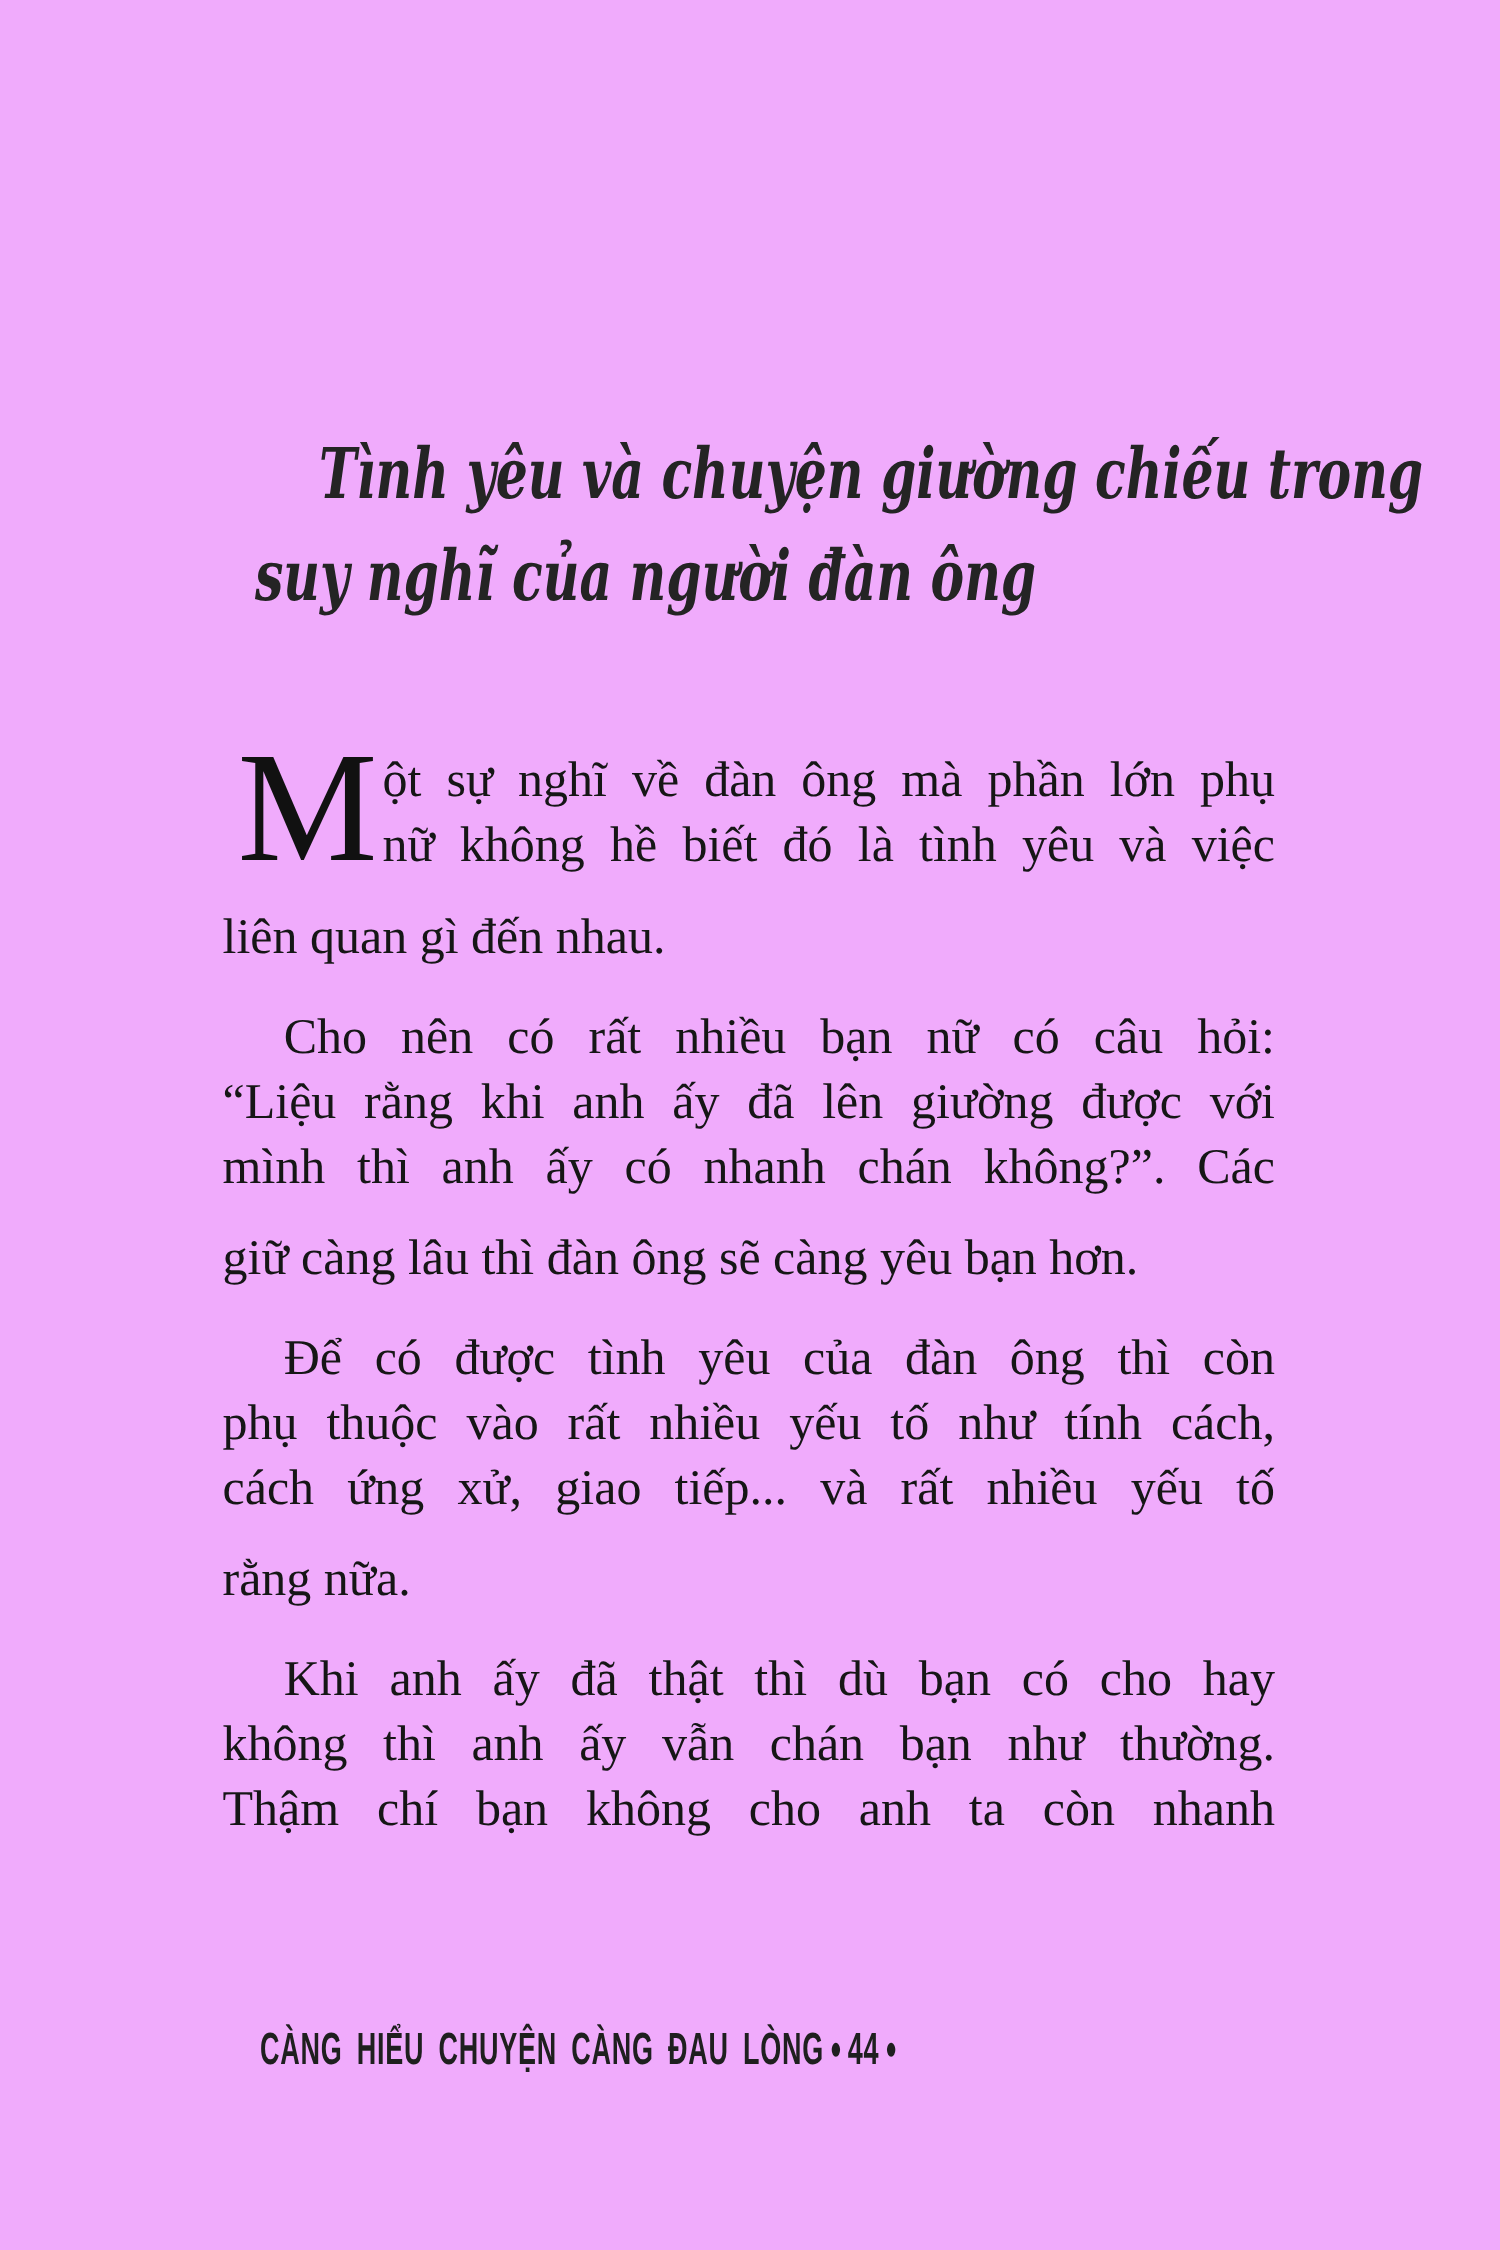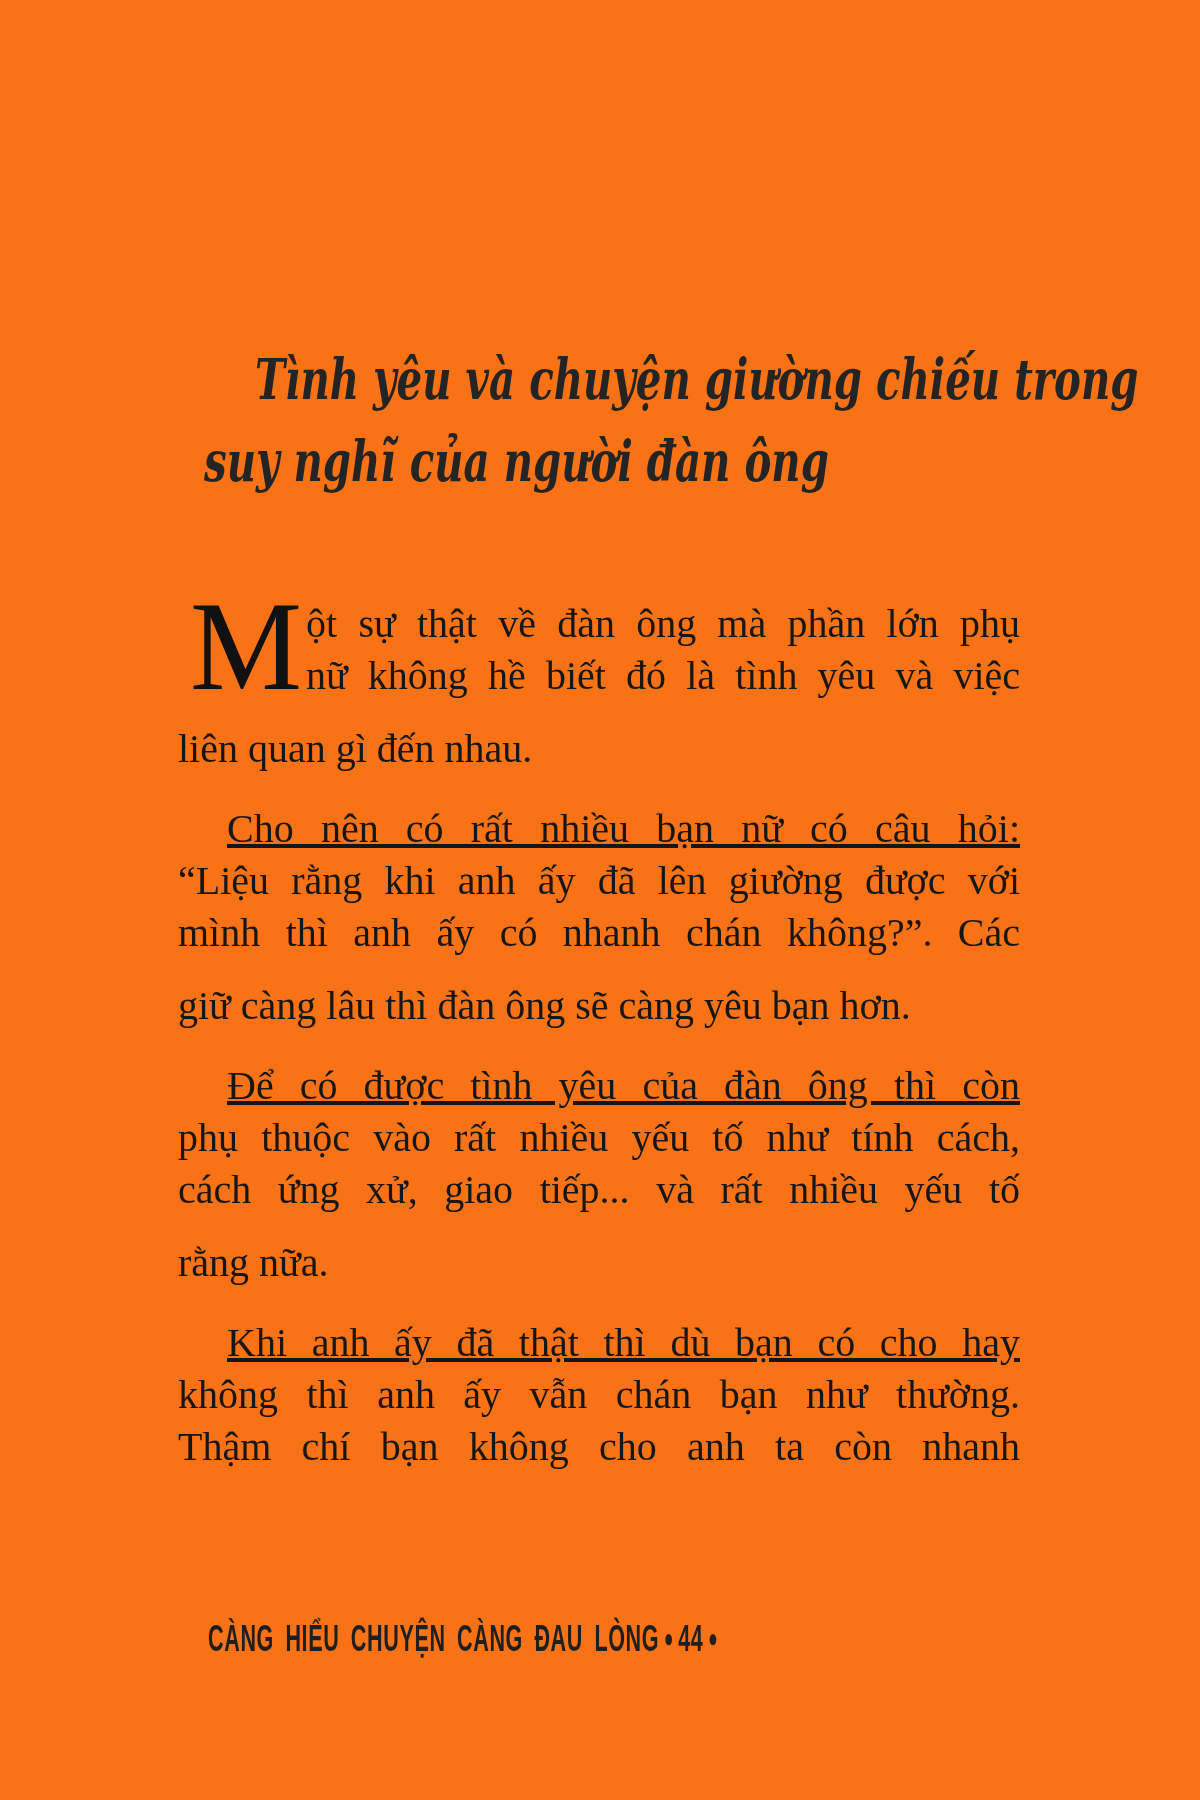--- a/index.html
+++ b/index.html
@@ -1,20 +1,20 @@
 <!DOCTYPE html>
 <html><head>
 <meta charset="utf-8">
 <style>
   html, body { margin: 0; padding: 0; background: #ffffff; }
   .page {
     position: relative;
     width: 1200px;
     height: 1800px;
-    background: #f97316;
+    background: #f0abfc;
     overflow: hidden;
     font-family: "Liberation Serif", serif;
     color: #1a1a1a;
   }
 
   
   .title {
     position: absolute;
     left: 204px;
     top: 338px;
@@ -41,21 +41,21 @@
     line-height: 52px;
     color: #161616;
   }
   .para { margin: 0; }
   .para + .para { margin-top: 28px; }
   .line {
     text-align: justify;
     text-align-last: justify;
   }
   .line.last { text-align-last: left; margin-top: 21px; }
-  .line.indent { padding-left: 49px; text-decoration: underline; }
+  .line.indent { padding-left: 49px; }
   .dropcap {
     float: left;
     font-size: 126px;
     line-height: 100px;
     margin: -1px 4px 0 12px;
     color: #111;
   }
 
   
   .footer {
@@ -85,21 +85,21 @@
 <div class="page">
 
   <div class="title">
     <div class="title-line l1">Tình yêu và chuyện giường chiếu trong</div>
     <div class="title-line l2">suy nghĩ của người đàn ông</div>
   </div>
 
   <div class="bodytext">
       <div class="para">
         <span class="dropcap">M</span>
-        <div class="line">ột sự thật về đàn ông mà phần lớn phụ</div>
+        <div class="line">ột sự nghĩ về đàn ông mà phần lớn phụ</div>
         <div class="line">nữ không hề biết đó là tình yêu và việc</div>
         <div class="line last">liên quan gì đến nhau.</div>
       </div>
       <div class="para">
         <div class="line indent">Cho nên có rất nhiều bạn nữ có câu hỏi:</div>
         <div class="line">“Liệu rằng khi anh ấy đã lên giường được với</div>
         <div class="line">mình thì anh ấy có nhanh chán không?”. Các</div>
         <div class="line last">giữ càng lâu thì đàn ông sẽ càng yêu bạn hơn.</div>
       </div>
       <div class="para">

